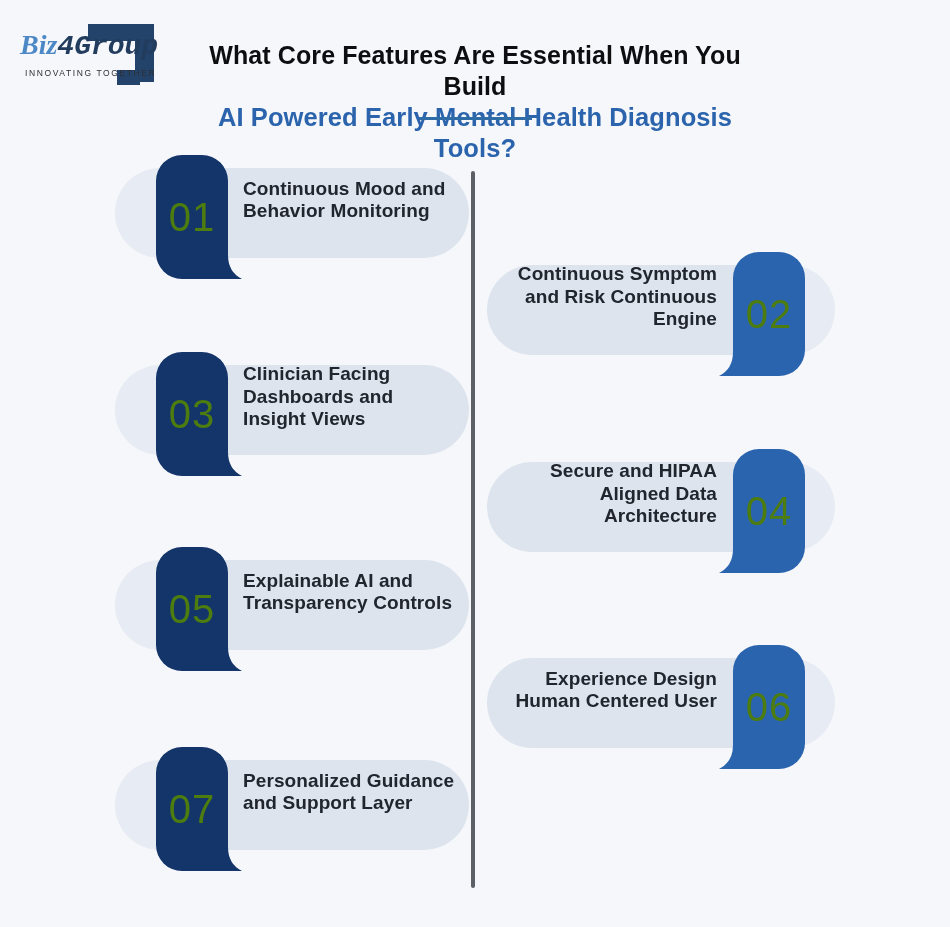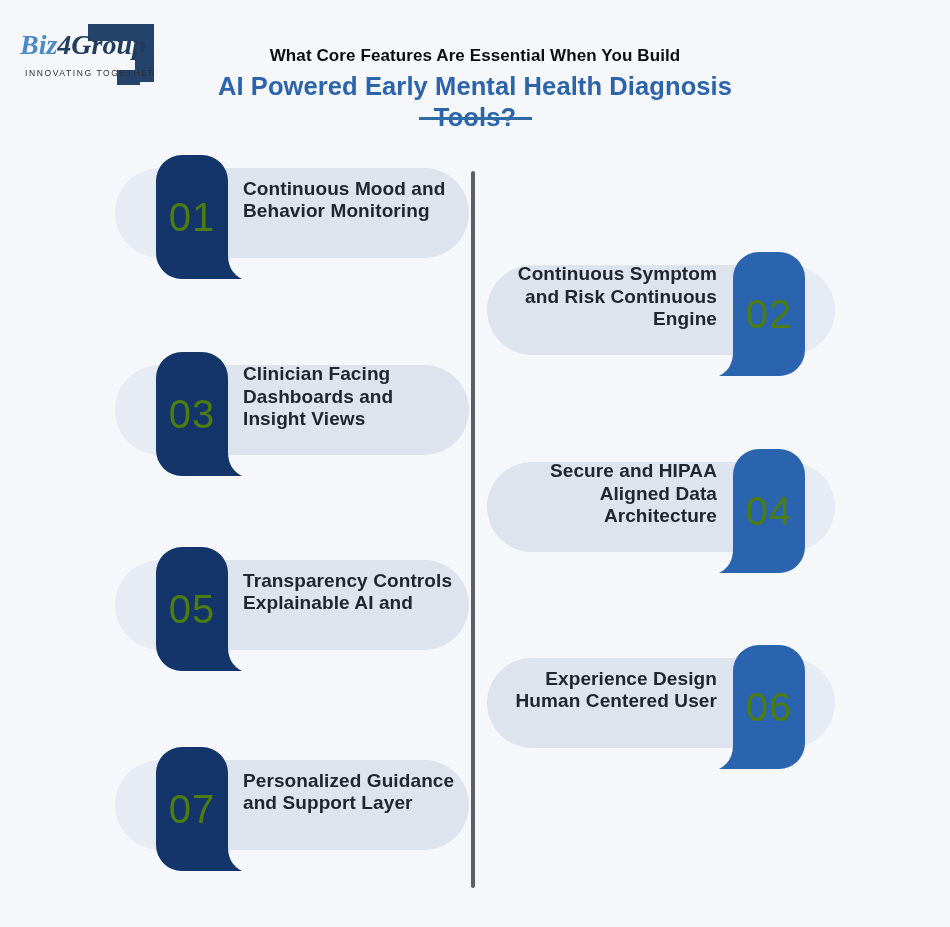--- a/index.html
+++ b/index.html
@@ -17,29 +17,29 @@
   .logo .mark-top   { left:72px;  top:8px;  width:66px; height:17px; }
   .logo .mark-right { left:119px; top:8px;  width:19px; height:58px; }
   .logo .mark-foot  { left:101px; top:54px; width:23px; height:15px; }
   .logo .brand {
     position:absolute; left:4px; top:14px; width:150px;
     font-family:"Liberation Serif","DejaVu Serif",serif;
     font-style:italic; font-weight:700; font-size:28px; line-height:30px;
     white-space:nowrap;
   }
   .logo .brand .b1 { color:#4c88c6; }
-  .logo .brand .b2 { color:#223c5e; }
+  .logo .brand .b2 { color:#223c5e;font-family:Liberation Mono, monospace; }
   .logo .tagline {
     position:absolute; left:9px; top:52px;
     font-size:8.5px; letter-spacing:1.6px; font-weight:400; color:#2d2f33;
     white-space:nowrap;
   }
 
   .title-block { position:absolute; left:185px; top:40px; width:580px; text-align:center; }
-  .title-l1 { font-size:17px; line-height:31px; font-weight:600; color:#0e0e10; letter-spacing:.1px;text-align:center; }
+  .title-l1 { font-size:25px; line-height:31px; font-weight:600; color:#0e0e10; letter-spacing:.1px;text-align:center; }
   .title-l2 { font-size:25.5px; line-height:31px; font-weight:700; color:#2b64ad; letter-spacing:.1px; }
   .title-underline { position:absolute; left:419px; top:117px; width:113px; height:3px; background:#2f6ca6; }
 
   
   .divider { position:absolute; left:471px; top:171px; width:4px; height:717px;
              background:#5c6066; border-radius:2px; }
 
   
   .row { position:absolute; left:0; width:950px; height:130px; }
   .r1{top:155px} .r2{top:252px} .r3{top:352px} .r4{top:449px}
@@ -151,22 +151,22 @@
 </div>
 
 <div class="row left r5">
   <div class="cap"></div>
   <div class="pill"></div>
   <svg class="badge" viewBox="0 0 86 124">
     <path class="navy" d="M26 0 L46 0 A26 26 0 0 1 72 26 L72 100 Q72 117 86 124 L26 124 A26 26 0 0 1 0 98 L0 26 A26 26 0 0 1 26 0 Z"></path>
   </svg>
   <div class="badge-num">05</div>
   <div class="label">
+    <span>Explainable AI and</span>
     <span>Transparency Controls</span>
-    <span>Explainable AI and</span>
   </div>
 </div>
 
 <div class="row right r6">
   <div class="cap"></div>
   <div class="pill"></div>
   <svg class="badge" viewBox="0 0 86 124">
     <path class="blue" d="M26 0 L46 0 A26 26 0 0 1 72 26 L72 100 Q72 117 86 124 L26 124 A26 26 0 0 1 0 98 L0 26 A26 26 0 0 1 26 0 Z"></path>
   </svg>
   <div class="badge-num">06</div>

